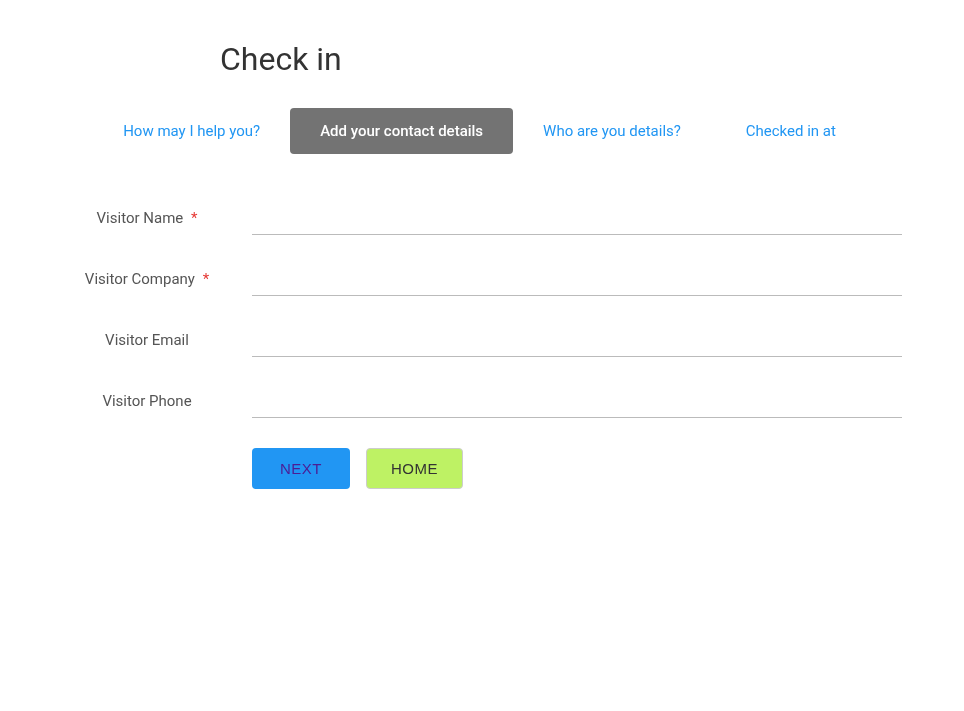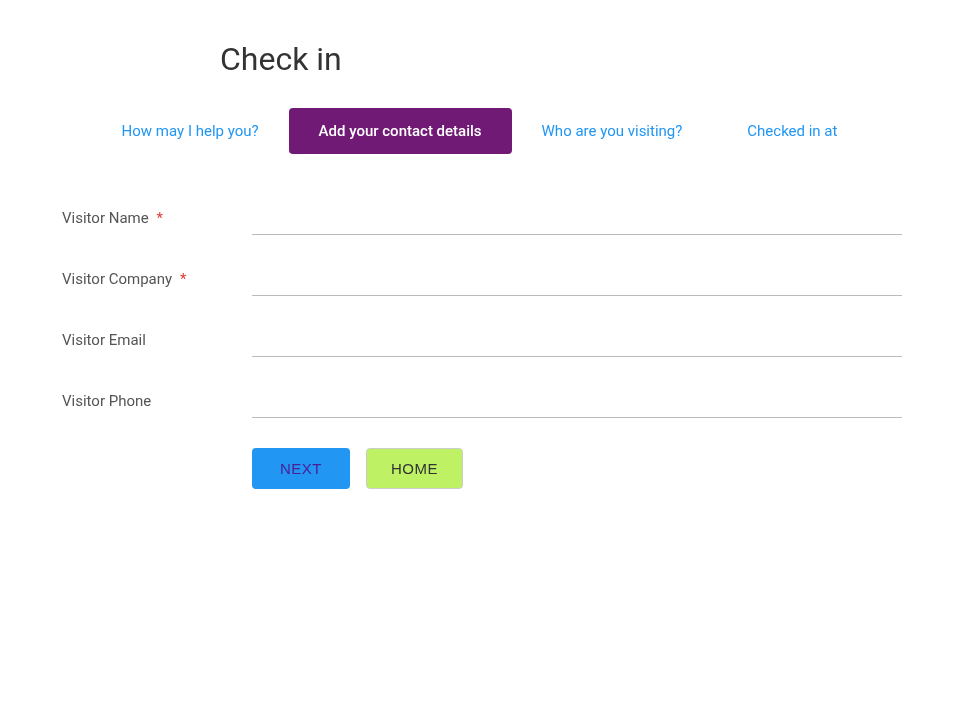--- a/index.html
+++ b/index.html
@@ -49,40 +49,40 @@
     }
 
     .step-inactive {
       color: #2196F3;
       background: transparent;
       cursor: pointer;
     }
 
     .step-active {
       color: #ffffff;
-      background: #701a75;
+      background: #737373;
       border-radius: 4px;
       font-weight: 500;
     }
 
     .form-container {
       max-width: 900px;
       margin: 0 auto;
       padding: 0 30px;
     }
 
     .form-row {
       display: flex;
       align-items: flex-end;
       margin-bottom: 30px;
     }
 
     .field-label {
       min-width: 190px;
-      text-align: left;
+      text-align: center;
       padding-right: 20px;
       font-size: 15px;
       color: #555;
       padding-bottom: 8px;
     }
 
     .required-star {
       color: #e53935;
       margin-left: 4px;
     }
@@ -136,21 +136,21 @@
   <h1 class="page-title">Check in</h1>
 
   <div class="stepper">
     <div class="step step-inactive">
       <span>How may I help you?</span>
     </div>
     <div class="step step-active">
       <span>Add your contact details</span>
     </div>
     <div class="step step-inactive">
-      <span>Who are you visiting?</span>
+      <span>Who are you details?</span>
     </div>
     <div class="step step-inactive">
       <span>Checked in at</span>
     </div>
   </div>
 
   <div class="form-container">
 
     <div class="form-row">
       <label class="field-label">

